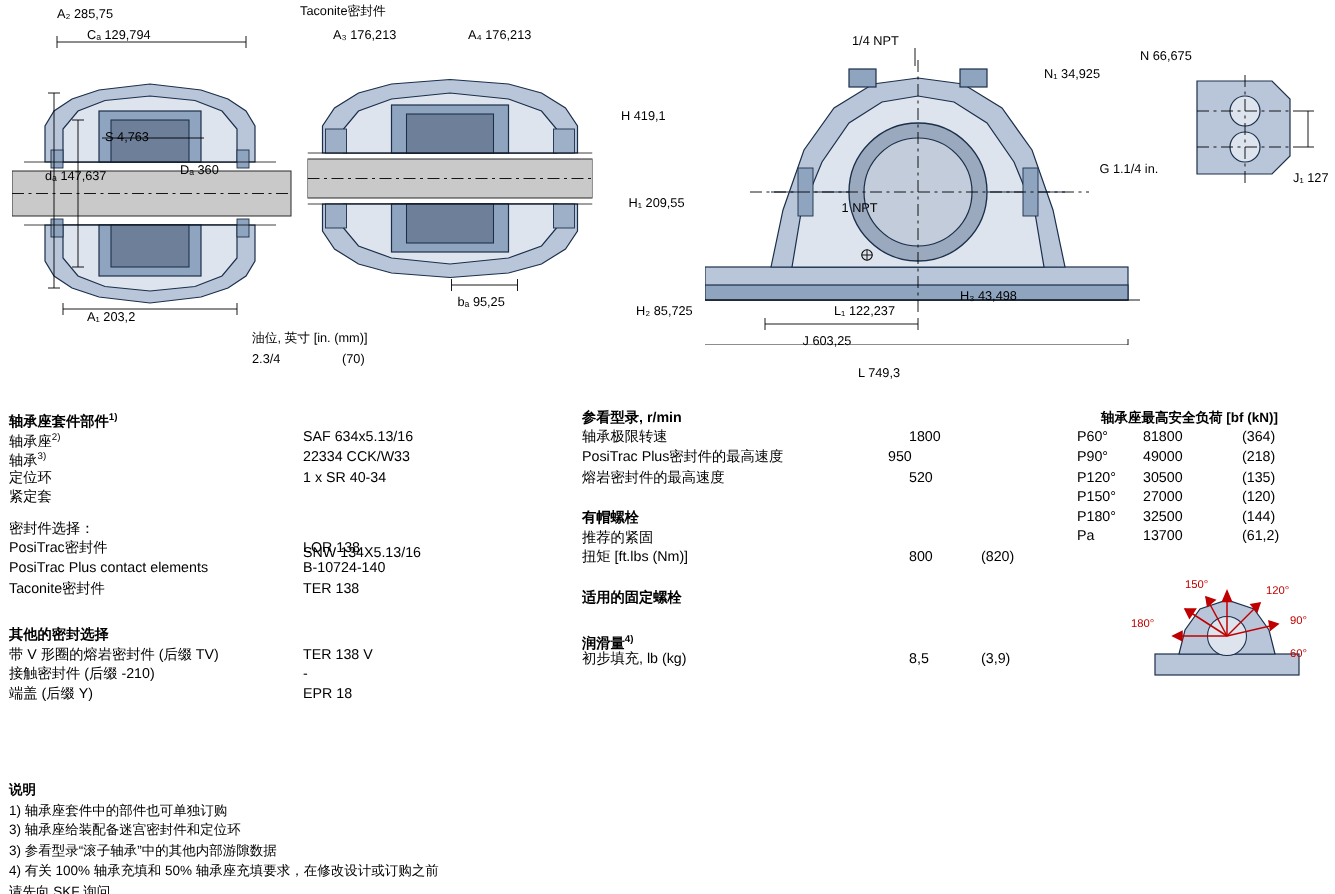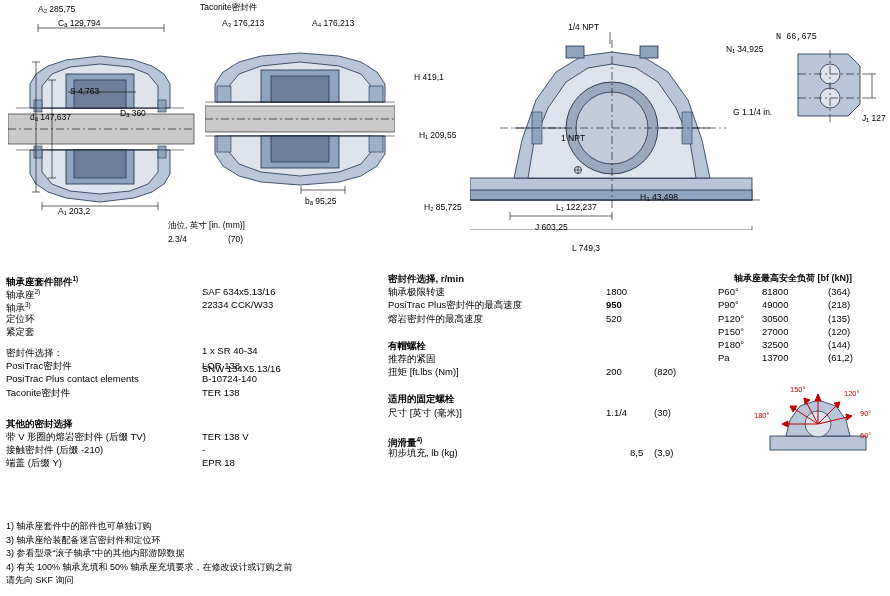--- a/index.html
+++ b/index.html
@@ -192,42 +192,42 @@
     <line x1="40" y1="0" x2="40" y2="72" class="cl"></line>
     <g stroke="#000" stroke-width="0.6">
       <line x1="82" y1="24" x2="82" y2="48"></line>
       <line x1="78" y1="24" x2="86" y2="24"></line>
       <line x1="78" y1="48" x2="86" y2="48"></line>
       <line x1="8" y1="-8" x2="58" y2="-8"></line>
       <line x1="8" y1="-12" x2="8" y2="-4"></line>
       <line x1="58" y1="-12" x2="58" y2="-4"></line>
     </g>
   </svg>
-  <div class="abs dim" style="left:726px;top:44px;">N₁ 34,925</div>
-  <div class="abs dim" style="left:776px;top:32px;font-family:Liberation Mono, monospace;">N 66,675</div>
+  <div class="abs dim" style="left:696px;top:44px;">N₁ 34,925</div>
+  <div class="abs dim" style="left:760px;top:32px;">N 66,675</div>
   <div class="abs dim" style="left:862px;top:113px;">J₁ 127</div>
 </div>
 
 <div class="abs" style="left:0;top:265px;width:890px;height:1px;background:#ffffff;"></div>
 
 <div class="tbl" style="left:6px;top:272px;width:370px;">
   <div class="row hd">
       <span class="lbl"><span>轴承座套件部件</span><span class="sup">1)</span></span>
     </div>
   <div class="row">
       <span class="lbl"><span>轴承座</span><span class="sup">2)</span></span>
       <span class="val" style="left:196px;">SAF 634x5.13/16</span>
     </div>
   <div class="row">
       <span class="lbl"><span>轴承</span><span class="sup">3)</span></span>
       <span class="val" style="left:196px;">22334 CCK/W33</span>
     </div>
   <div class="row">
       <span class="lbl">定位环</span>
-      <span class="val" style="left:196px;margin-top:32px;">1 x SR 40-34</span>
+      <span class="val" style="left:196px;">1 x SR 40-34</span>
     </div>
   <div class="row">
       <span class="lbl">紧定套</span>
       <span class="val" style="left:196px;margin-top:37px;">SNW 134X5.13/16</span>
     </div>
   <div class="row" style="height:8px;"></div>
   <div class="row">
       <span class="lbl">密封件选择：</span>
     </div>
   <div class="row">
@@ -255,62 +255,57 @@
       <span class="val" style="left:196px;">-</span>
     </div>
   <div class="row">
       <span class="lbl">端盖 (后缀 Y)</span>
       <span class="val" style="left:196px;">EPR 18</span>
     </div>
 </div>
 
 <div class="tbl" style="left:388px;top:272px;width:320px;">
   <div class="row hd">
-      <span class="lbl">密封件选择, r/min</span>
+      <span class="lbl">参看型录, r/min</span>
     </div>
   <div class="row">
       <span class="lbl">轴承极限转速</span>
       <span class="val" style="left:218px;">1800</span>
     </div>
   <div class="row">
       <span class="lbl">PosiTrac Plus密封件的最高速度</span>
-      <span class="val" style="left:218px;font-weight:bold;">950</span>
+      <span class="val" style="left:204px;">950</span>
     </div>
   <div class="row">
       <span class="lbl">熔岩密封件的最高速度</span>
       <span class="val" style="left:218px;">520</span>
     </div>
   <div class="row" style="height:14px;"></div>
   <div class="row hd">
       <span class="lbl">有帽螺栓</span>
     </div>
   <div class="row">
       <span class="lbl">推荐的紧固</span>
     </div>
   <div class="row">
       <span class="lbl">扭矩 [ft.lbs (Nm)]</span>
-      <span class="val" style="left:218px;">200</span>
+      <span class="val" style="left:218px;">800</span>
       <span class="val" style="left:266px;">(820)</span>
     </div>
   <div class="row" style="height:14px;"></div>
   <div class="row hd">
       <span class="lbl">适用的固定螺栓</span>
     </div>
-  <div class="row">
-      <span class="lbl">尺寸 [英寸 (毫米)]</span>
-      <span class="val" style="left:218px;">1.1/4</span>
-      <span class="val" style="left:266px;">(30)</span>
-    </div>
   <div class="row" style="height:14px;"></div>
   <div class="row hd">
       <span class="lbl"><span>润滑量</span><span class="sup">4)</span></span>
     </div>
   <div class="row">
       <span class="lbl">初步填充, lb (kg)</span>
-      <span class="val" style="left:218px;margin-left:24px;">8,5</span>
+      <span class="val" style="left:218px;">8,5</span>
       <span class="val" style="left:266px;">(3,9)</span>
     </div>
 </div>
 
 <div class="tbl" style="left:718px;top:272px;width:172px;">
   <div class="row hd">
       <span class="lbl" style="font-size:9px;padding-left:16px;">轴承座最高安全负荷 [bf (kN)]</span>
     </div>
   <div class="row">
       <span class="lbl"><span>P</span><span class="sub">60°</span></span>
@@ -363,18 +358,19 @@
       <polygon points="104,36 98,34 99,40" fill="#c00000"></polygon>
   </g>
   <text class="redlbl" x="6" y="38">180°</text>
   <text class="redlbl" x="42" y="12">150°</text>
   <text class="redlbl" x="96" y="16">120°</text>
   <text class="redlbl" x="112" y="36">90°</text>
   <text class="redlbl" x="112" y="58">60°</text>
 </svg>
 
 <div class="notes" style="left:6px;top:520px;width:520px;">
+  <div style="font-weight:bold;">说明</div>
   <div>1) 轴承座套件中的部件也可单独订购</div>
   <div>3) 轴承座给装配备迷宫密封件和定位环</div>
   <div>3) 参看型录“滚子轴承”中的其他内部游隙数据</div>
   <div>4) 有关 100% 轴承充填和 50% 轴承座充填要求，在修改设计或订购之前</div>
   <div>请先向 SKF 询问</div>
 </div>
 
 </body></html>

